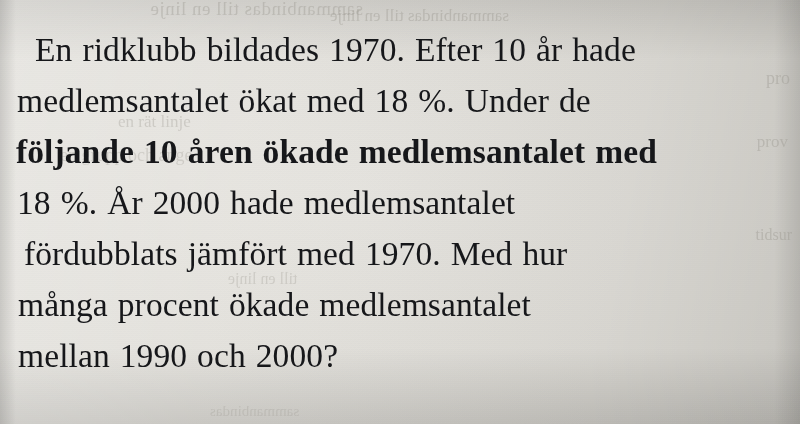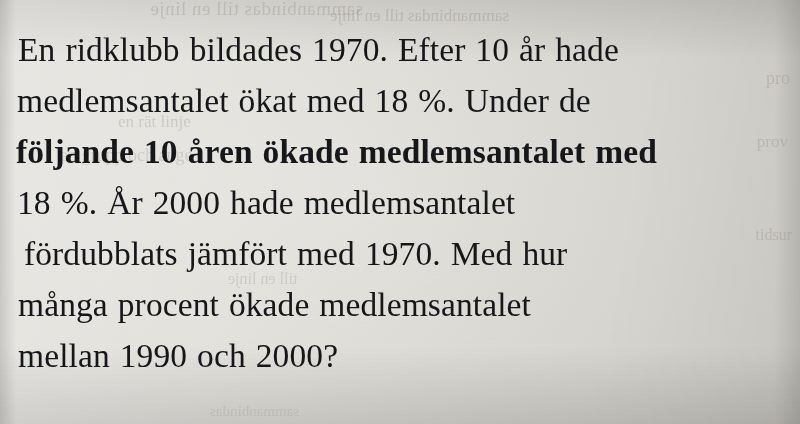--- a/index.html
+++ b/index.html
@@ -142,21 +142,21 @@
     font-size: 33.5px;
     line-height: 51px;
     letter-spacing: 0.1px;
     word-spacing: 1.5px;
     text-rendering: optimizeLegibility;
   }
   .problem-text .line {
     display: block;
     white-space: nowrap;
   }
-  .line-1 { margin-left: 2px; }
+  .line-1 { margin-left: 19px; }
   .line-2 { margin-left: 1px; }
   .line-3 { margin-left: 0px; font-weight: bold; }
   .line-4 { margin-left: 1px; }
   .line-5 { margin-left: 8px; font-family: Liberation Serif, serif; }
   .line-6 { margin-left: 2px; }
   .line-7 { margin-left: 2px; }
 </style>
 </head>
 <body>
 

